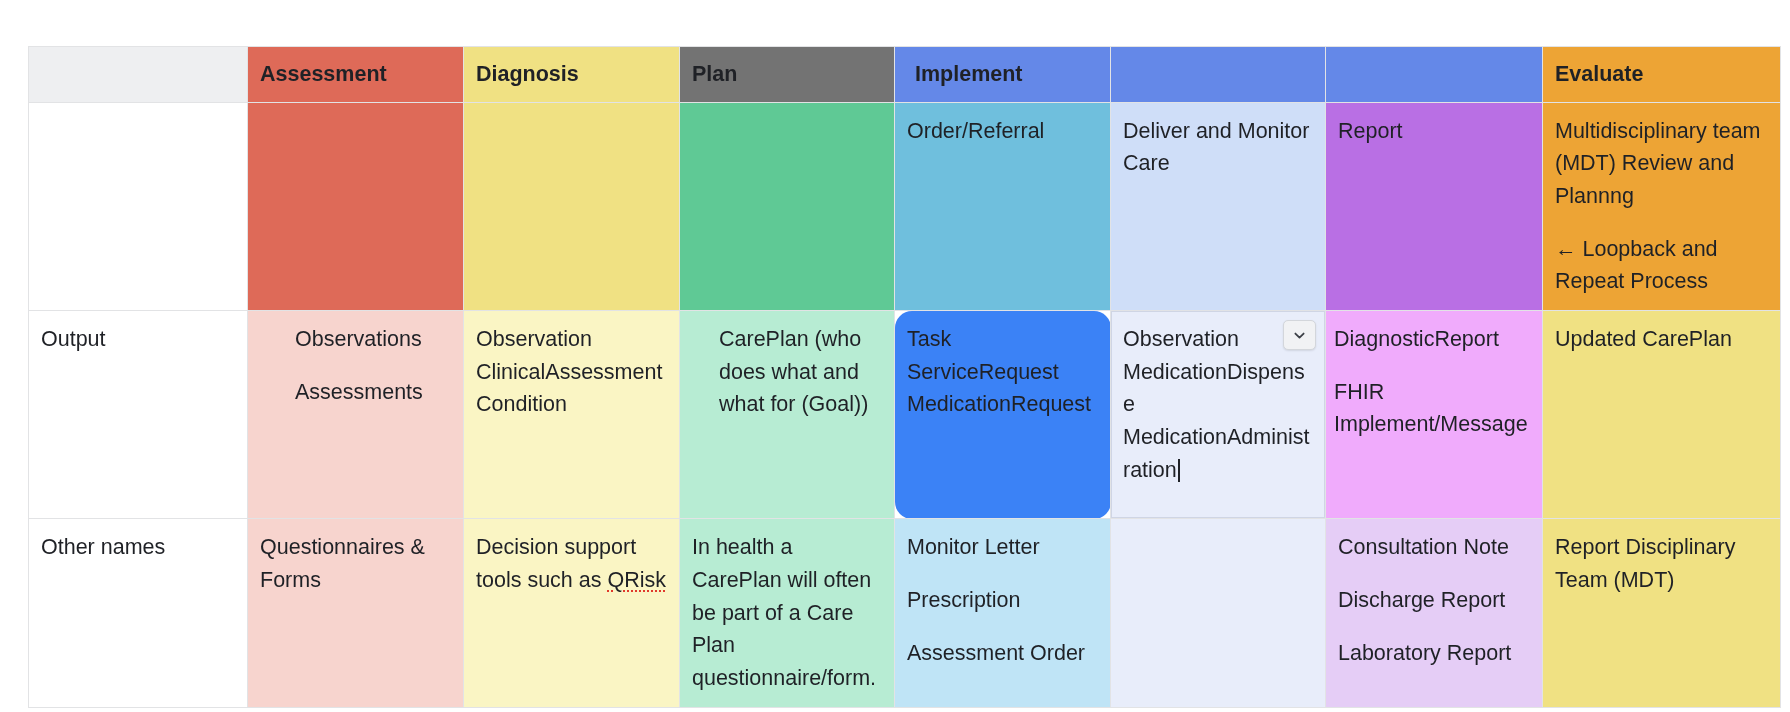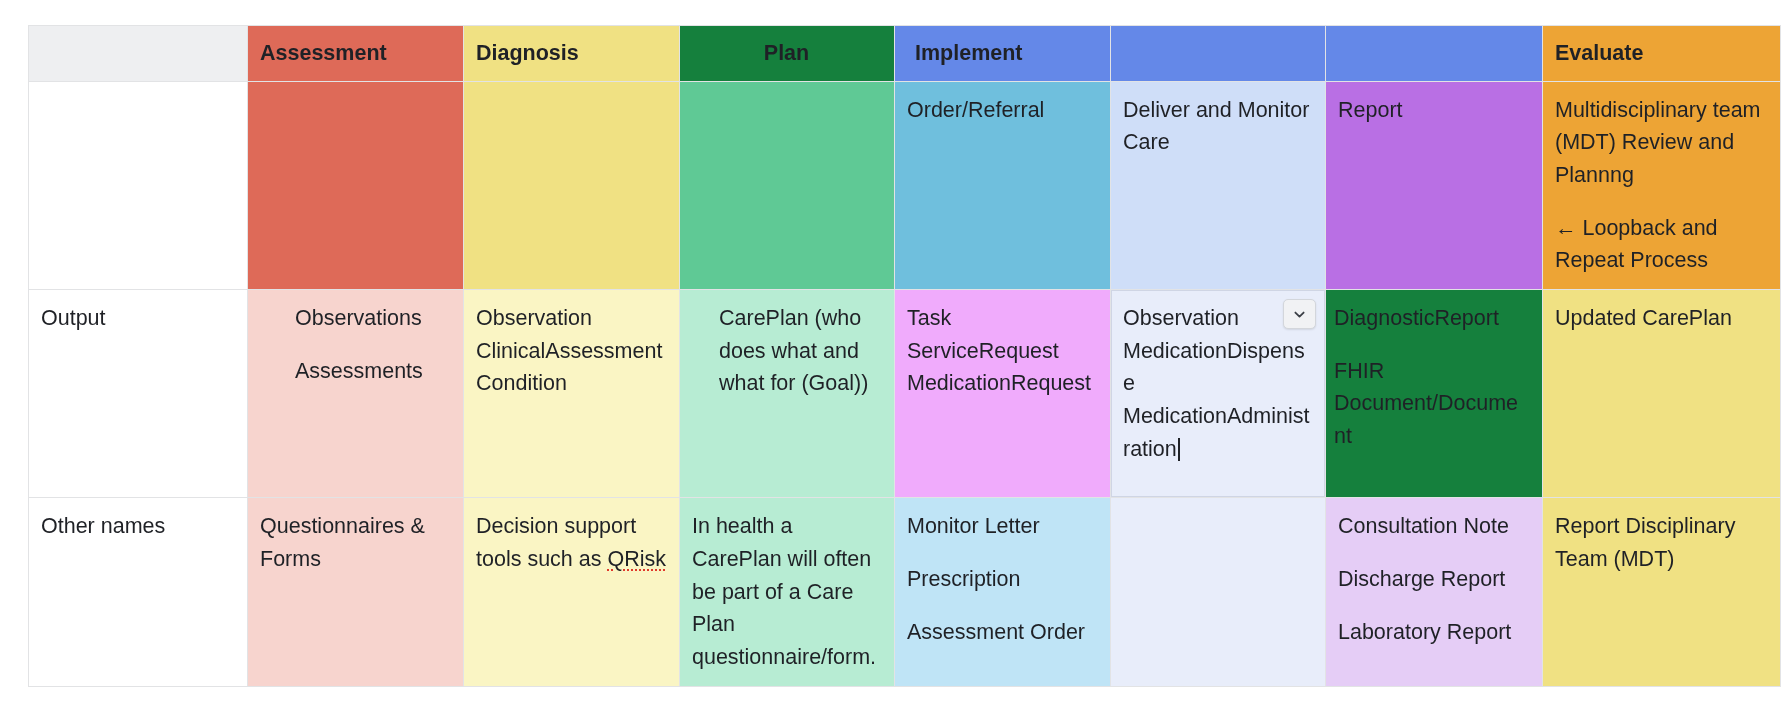--- a/index.html
+++ b/index.html
@@ -13,20 +13,21 @@
   body {
     font-family: "Liberation Sans", sans-serif;
     color: #1f2126;
   }
 
   #doc {
     position: relative;
     width: 1790px;
     height: 680px;
     background: #ffffff;
+    margin-top: 21px;
   }
 
   table.grid {
     position: absolute;
     left: 28px;
     top: 25px;
     border-collapse: collapse;
     table-layout: fixed;
     width: 1752px;
     background: #ffffff;
@@ -131,21 +132,21 @@
       <col class="c4">
         <col class="c5">
         <col class="c6">
         <col class="c7">
     </colgroup>
     <thead>
       <tr class="r-head" id="hdr-row">
           <td style="background: rgb(238, 239, 241);"><span class="empty"></span></td>
           <th style="background: rgb(222, 106, 88);"><span>Assessment</span></th>
           <th style="background: rgb(240, 225, 131);"><span>Diagnosis</span></th>
-          <th style="background: #15803d; text-align: center;"><span>Plan</span></th>
+          <th style="background: #737373;"><span>Plan</span></th>
           <th style="background: rgb(100, 136, 232); padding-left: 20px;"><span>Implement</span></th>
           <th style="background: rgb(100, 136, 232);"><span class="empty"></span></th>
           <th style="background: rgb(100, 136, 232);"><span class="empty"></span></th>
           <th style="background: rgb(237, 164, 53);"><span>Evaluate</span></th>
         </tr>
     </thead>
     <tbody id="tbody">
         <tr class="r-spacer">
           <td style="background: rgb(255, 255, 255);">
             <div class="cell-inner"></div>
@@ -194,39 +195,39 @@
           <td style="background: rgb(250, 245, 196);">
             <div class="cell-inner">
               <div class="para">Observation ClinicalAssessment Condition</div>
             </div>
           </td>
           <td style="background: rgb(183, 236, 211); padding-left: 39px;">
             <div class="cell-inner">
               <div class="para">CarePlan (who does what and what for (Goal))</div>
             </div>
           </td>
-          <td style="background: #f0abfc;">
+          <td style="background: #3b82f6; border-radius: 17px;">
             <div class="cell-inner">
               <div class="para">Task ServiceRequest MedicationRequest</div>
             </div>
           </td>
           <td class="editing" style="background: rgb(232, 237, 250);">
             <div class="cell-inner">
               <div class="para">Observation MedicationDispense MedicationAdministration<span class="caret"></span></div>
               <div class="dropdown-btn">
                 <svg width="15" height="15" viewBox="0 0 16 16" aria-hidden="true">
                   <path d="M3.6 5.9 L8 10.3 L12.4 5.9" fill="none" stroke="#3b3f46" stroke-width="1.9" stroke-linecap="round" stroke-linejoin="round"></path>
                 </svg>
               </div>
             </div>
           </td>
-          <td style="background: #15803d; padding-left: 8px;">
+          <td style="background: #f0abfc; padding-left: 8px;">
             <div class="cell-inner">
               <div class="para">DiagnosticReport</div>
-              <div class="para">FHIR Document/Document</div>
+              <div class="para">FHIR Implement/Message</div>
             </div>
           </td>
           <td style="background: rgb(240, 225, 131);">
             <div class="cell-inner">
               <div class="para">Updated CarePlan</div>
             </div>
           </td>
         </tr>
         <tr class="r-other">
           <td style="background: rgb(255, 255, 255);">

